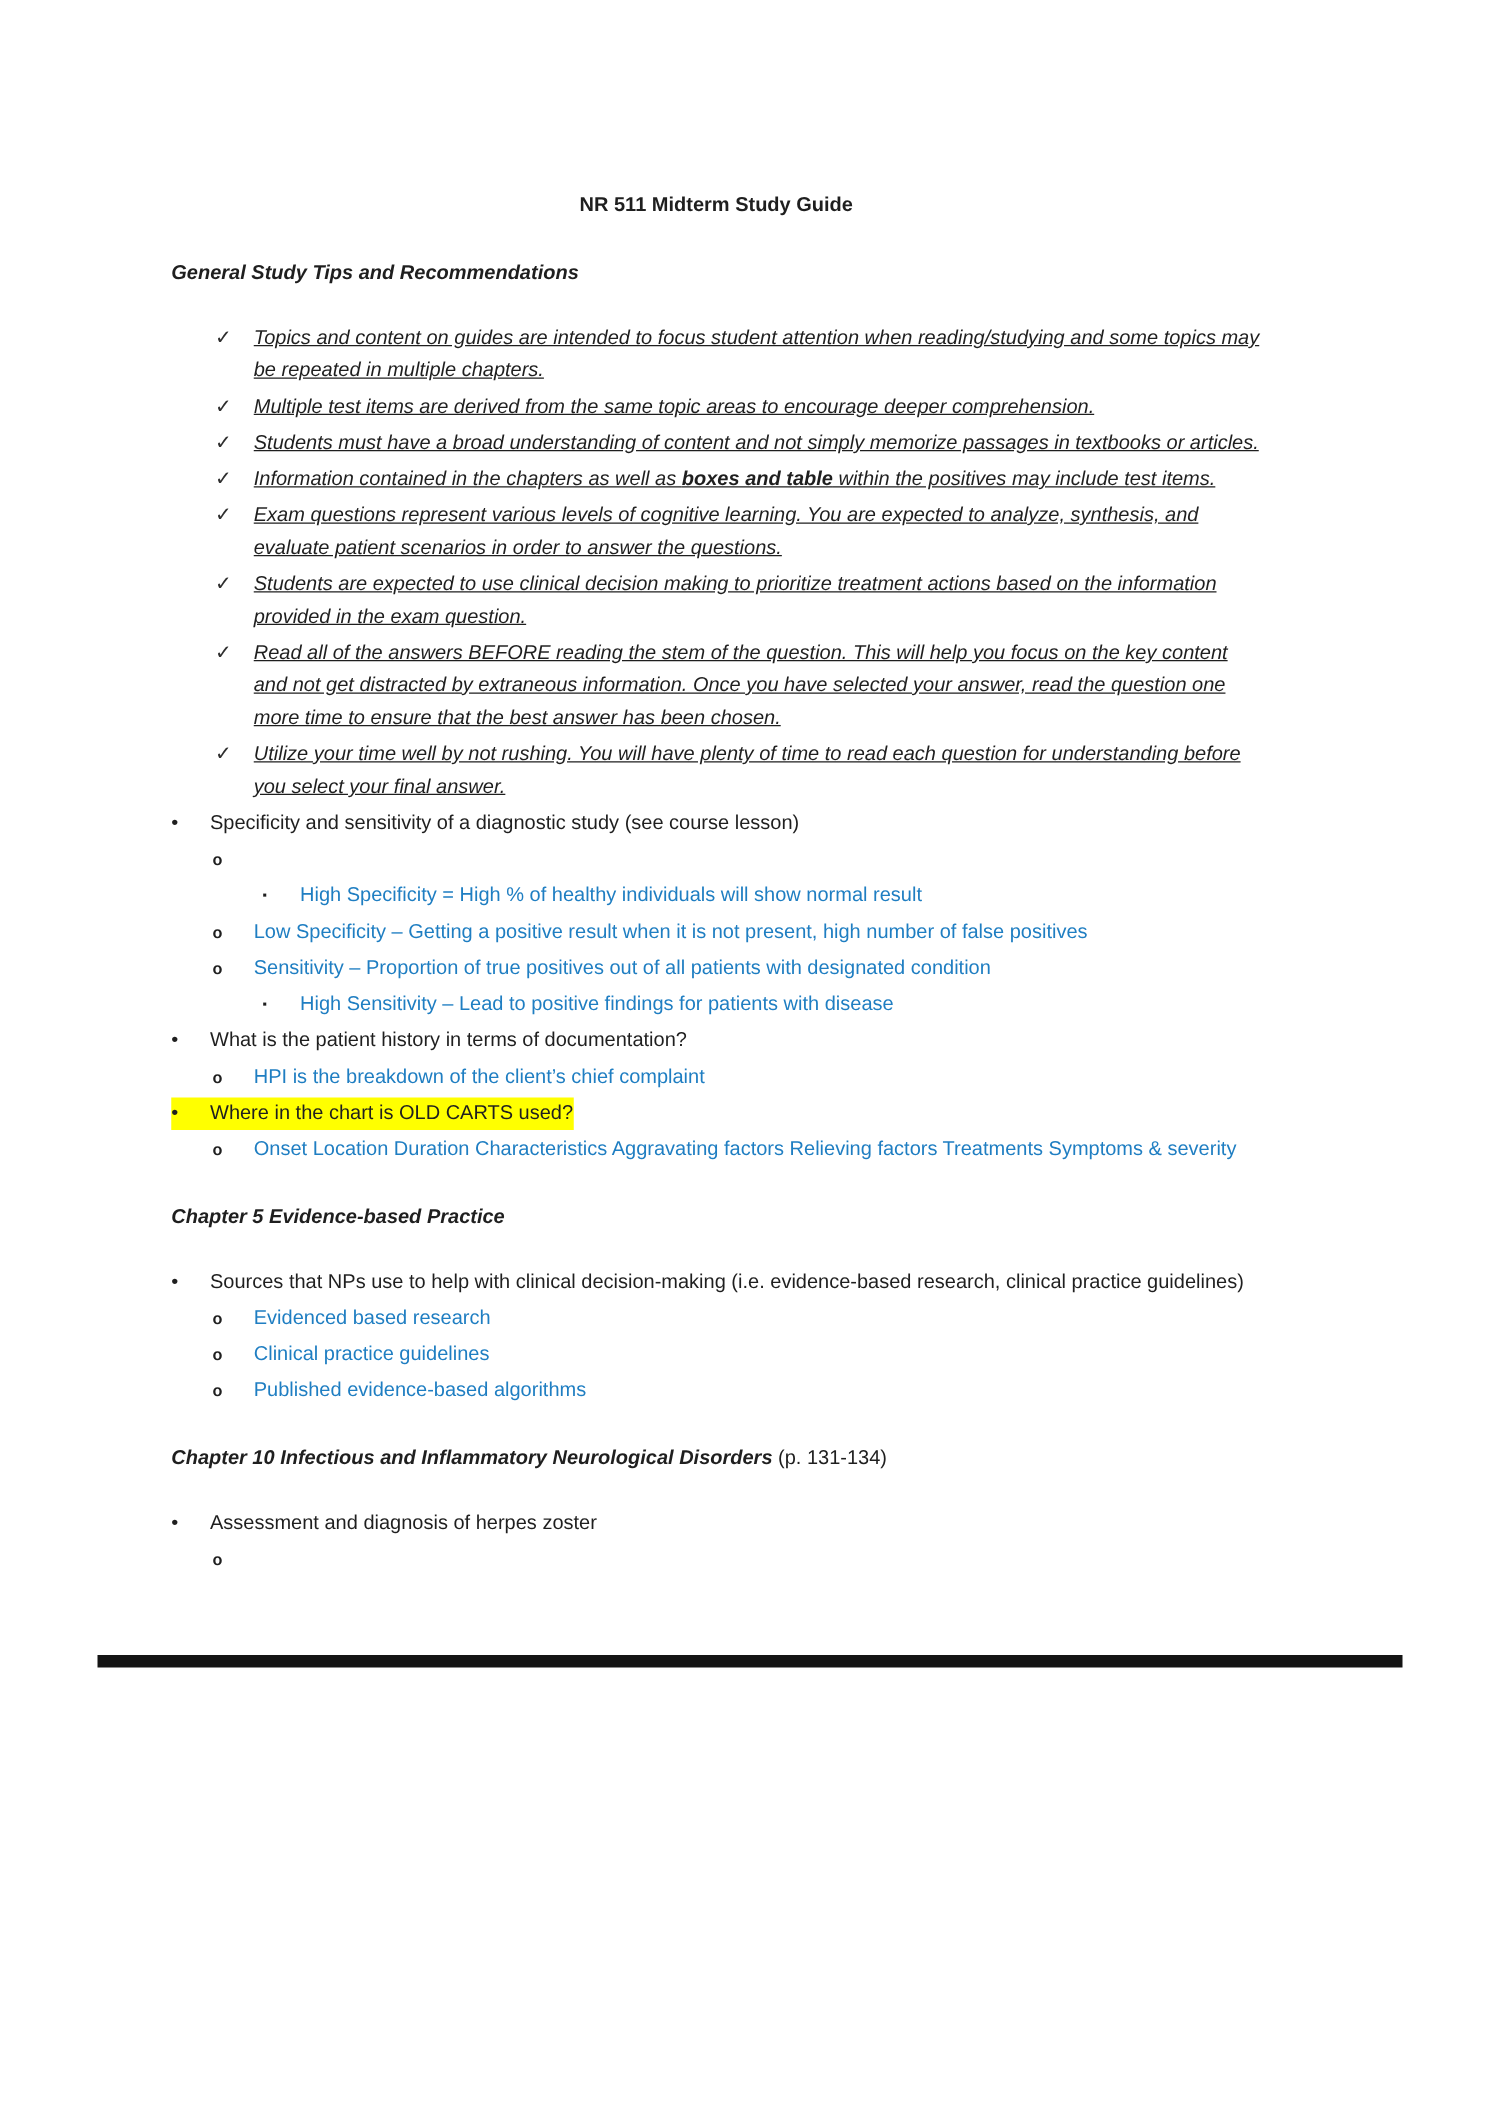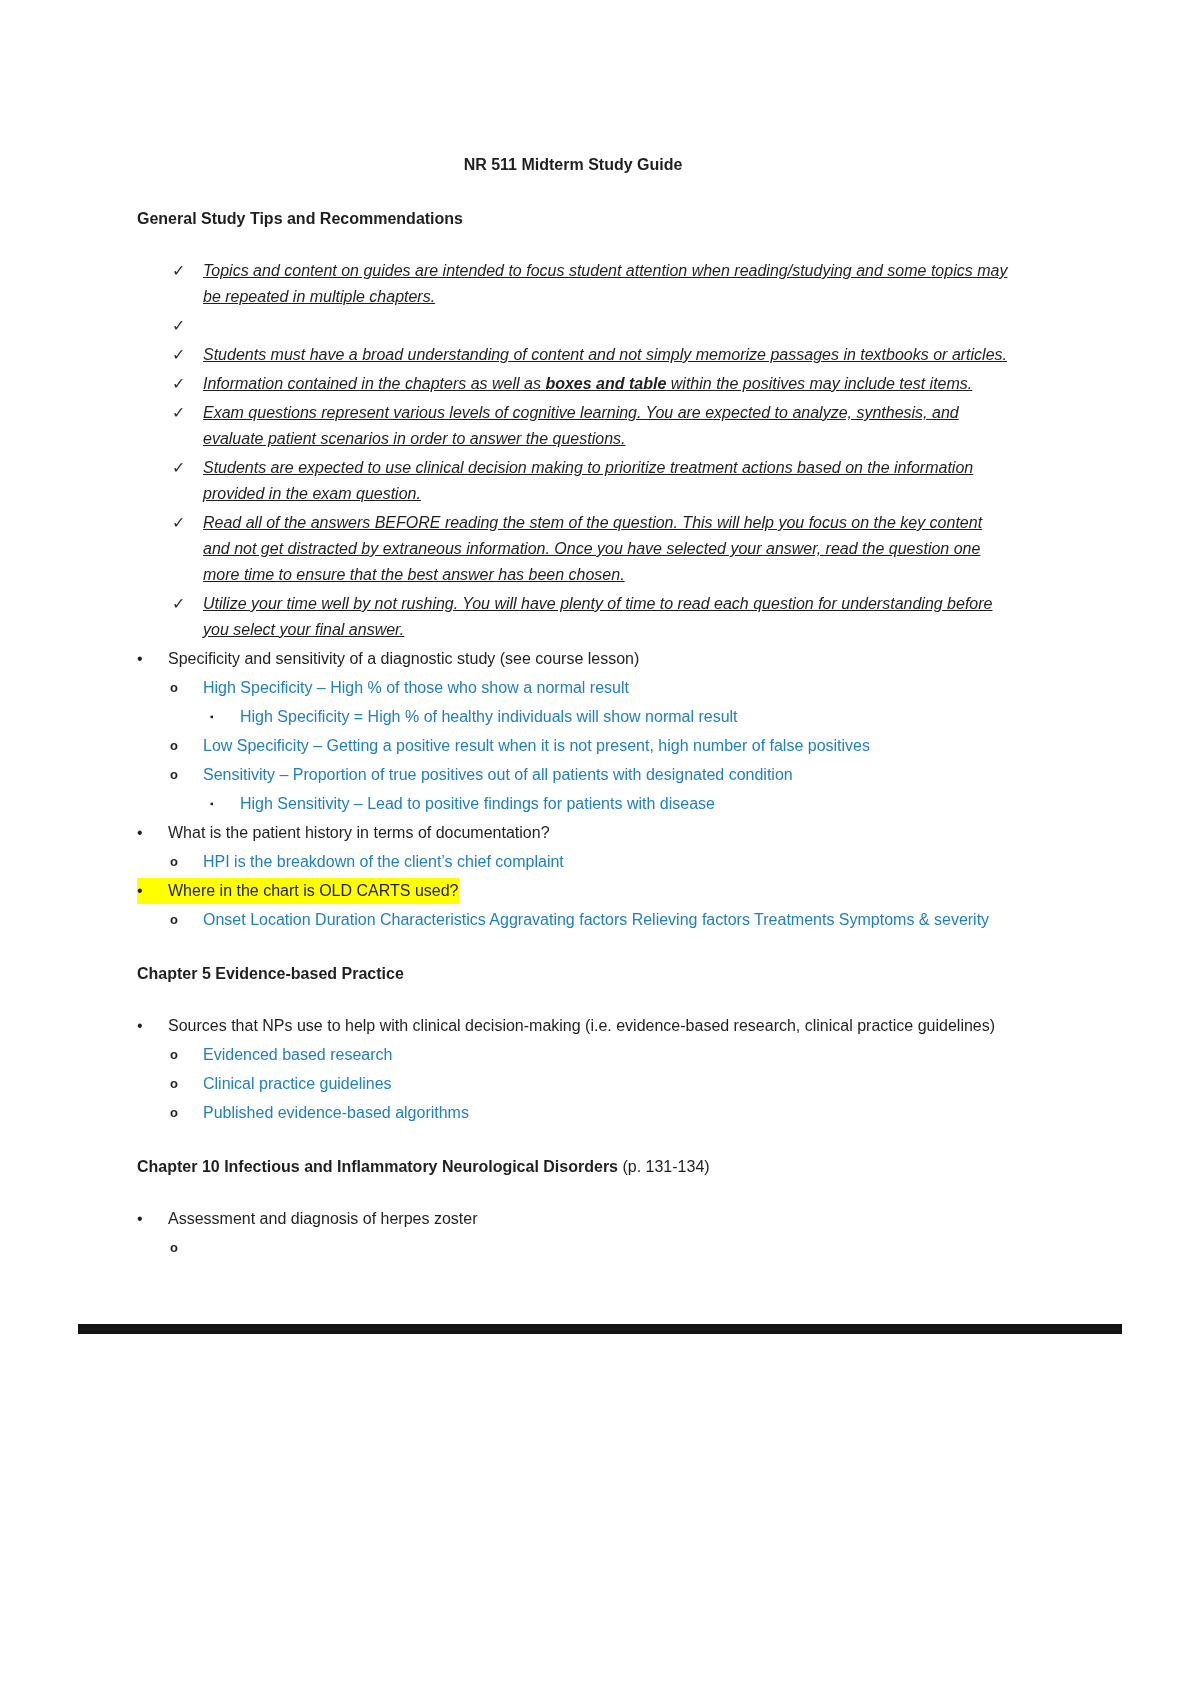--- a/index.html
+++ b/index.html
@@ -30,21 +30,21 @@
     line-height: 26px;
   }
   .doc-title {
     text-align: center;
     font-weight: bold;
     margin: 0 0 22px 0;
   }
   .section-heading {
     margin: 28px 0 26px 0;
   }
-  .h-bi { font-weight: bold; }
+  .h-bi { font-weight: bold; font-style: italic; }
   .h-plain { font-weight: normal; font-style: normal; margin-top: 48px; }
   .list { margin: 0; }
   .item {
     display: flex;
     align-items: flex-start;
     margin: 0 0 3px 0;
   }
   .item .marker {
     flex: 0 0 auto;
     display: inline-block;
@@ -82,20 +82,21 @@
     <div class="doc-title">NR 511 Midterm Study Guide</div>
     <div>
         <div class="section-heading"><span class="h-bi">General Study Tips and Recommendations</span></div>
         <div class="list">
           <div class="item it-check italic">
             <span class="marker">✓</span>
             <span class="text"><span>Topics and content on guides are intended to focus student attention when reading/studying and some topics may be repeated in multiple chapters.</span></span>
           </div>
           <div class="item it-check italic">
             <span class="marker">✓</span>
+            <span class="text"><span>Multiple test items are derived from the same topic areas to encourage deeper comprehension.</span></span>
           </div>
           <div class="item it-check italic">
             <span class="marker">✓</span>
             <span class="text"><span>Students must have a broad understanding of content and not simply memorize passages in textbooks or articles.</span></span>
           </div>
           <div class="item it-check italic">
             <span class="marker">✓</span>
             <span class="text"><span>Information contained in the chapters as well as </span><span class="bold">boxes and table</span><span> within the positives may include test items.</span></span>
           </div>
           <div class="item it-check italic">
@@ -115,21 +116,20 @@
             <span class="text"><span>Utilize your time well by not rushing. You will have plenty of time to read each question for understanding before you select your final answer.</span></span>
           </div>
         </div>
         <div class="list">
           <div class="item it-dot">
             <span class="marker">•</span>
             <span class="text"><span>Specificity and sensitivity of a diagnostic study (see course lesson)</span></span>
           </div>
           <div class="item it-o blue">
             <span class="marker">o</span>
-            <span class="text"><span>High Specificity – High % of those who show a normal result</span></span>
           </div>
           <div class="item it-square blue">
             <span class="marker">▪</span>
             <span class="text"><span>High Specificity = High % of healthy individuals will show normal result</span></span>
           </div>
           <div class="item it-o blue">
             <span class="marker">o</span>
             <span class="text"><span>Low Specificity – Getting a positive result when it is not present, high number of false positives</span></span>
           </div>
           <div class="item it-o blue">

